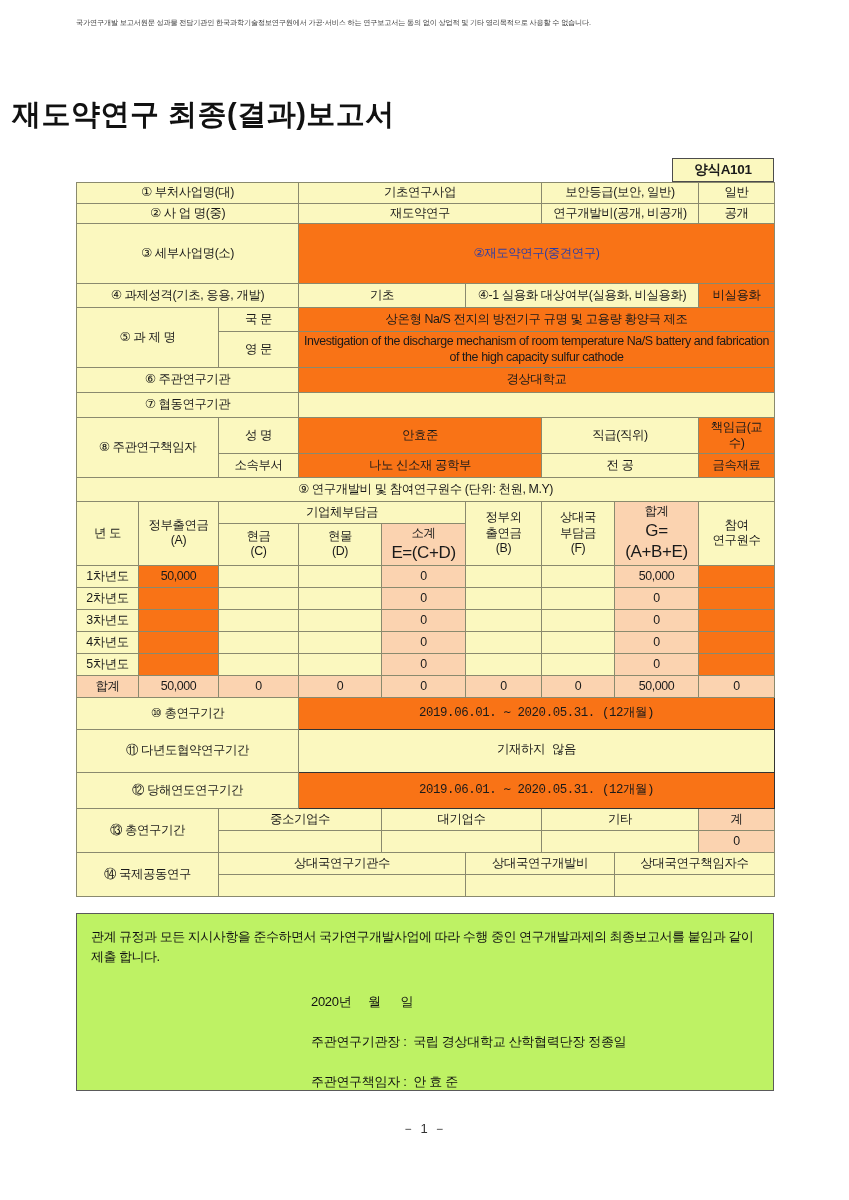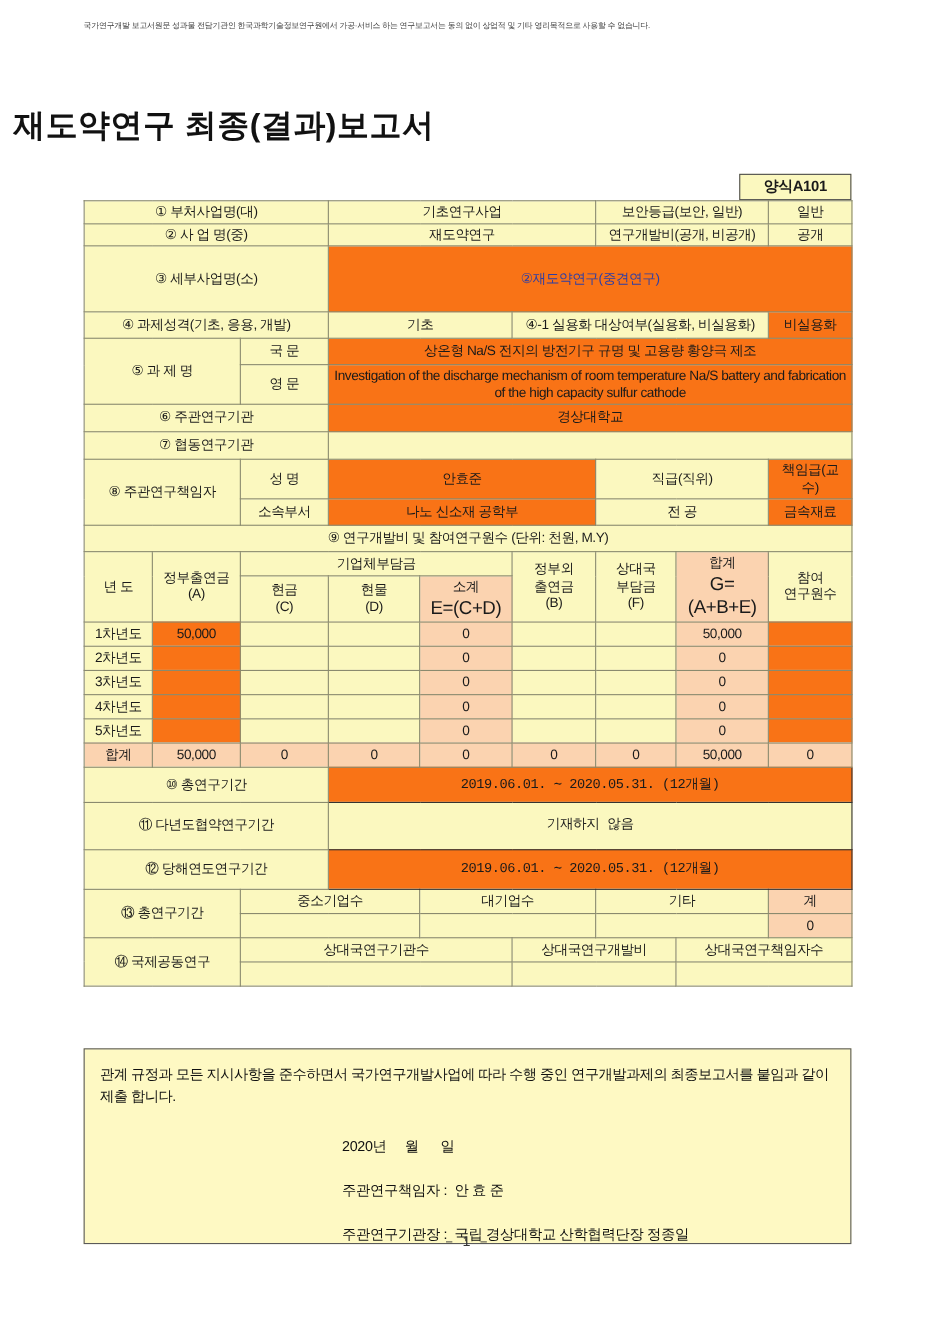--- a/index.html
+++ b/index.html
@@ -149,23 +149,22 @@
 
   
   .statement {
     position: absolute;
     top: 913px;
     left: 76px;
     width: 698px;
     height: 178px;
     border: 1.3px solid #5a5a5a;
     box-sizing: border-box;
-    background: #fef9c3;
+    background: #bef264;
     padding: 13px 14px 0 14px;
-    margin-top: 40px;
   }
   .statement p.body {
     margin: 0;
     font-size: 13px;
     line-height: 1.55;
     letter-spacing: -0.5px;
     color: #111;
   }
   .sig {
     margin-top: 26px;
@@ -431,20 +430,20 @@
       <td class="yel num" colspan="2"></td>
       <td class="yel num" colspan="2"></td>
     </tr>
   </tbody>
     </table>
 
   <div class="statement">
     <p class="body">관계 규정과 모든 지시사항을 준수하면서 국가연구개발사업에 따라 수행 중인 연구개발과제의 최종보고서를 붙임과 같이 제출 합니다.</p>
     <div class="sig">
       <div class="line">2020년     월      일</div>
+      <div class="line">주관연구기관장 :  국립 경상대학교 산학협력단장 정종일</div>
       <div class="line">주관연구책임자 :  안 효 준</div>
-      <div class="line">주관연구기관장 :  국립 경상대학교 산학협력단장 정종일</div>
     </div>
   </div>
 
   <div class="page-num">－ 1 －</div>
 
 </div>
 
 </body></html>

